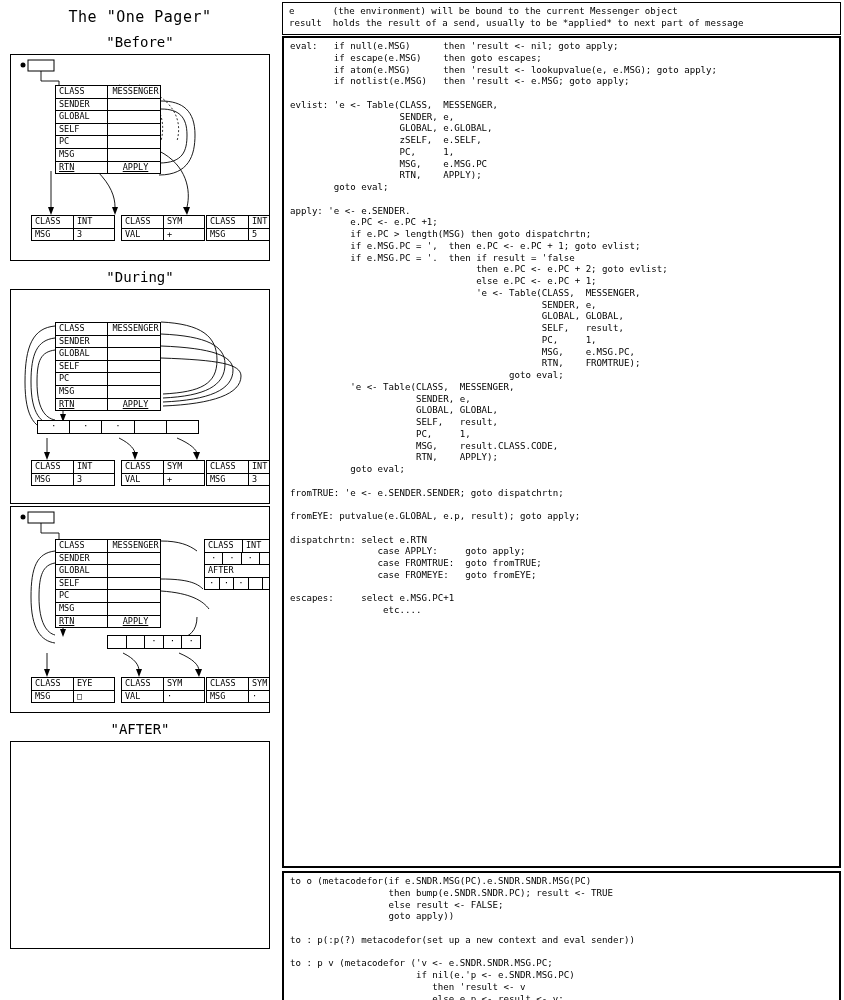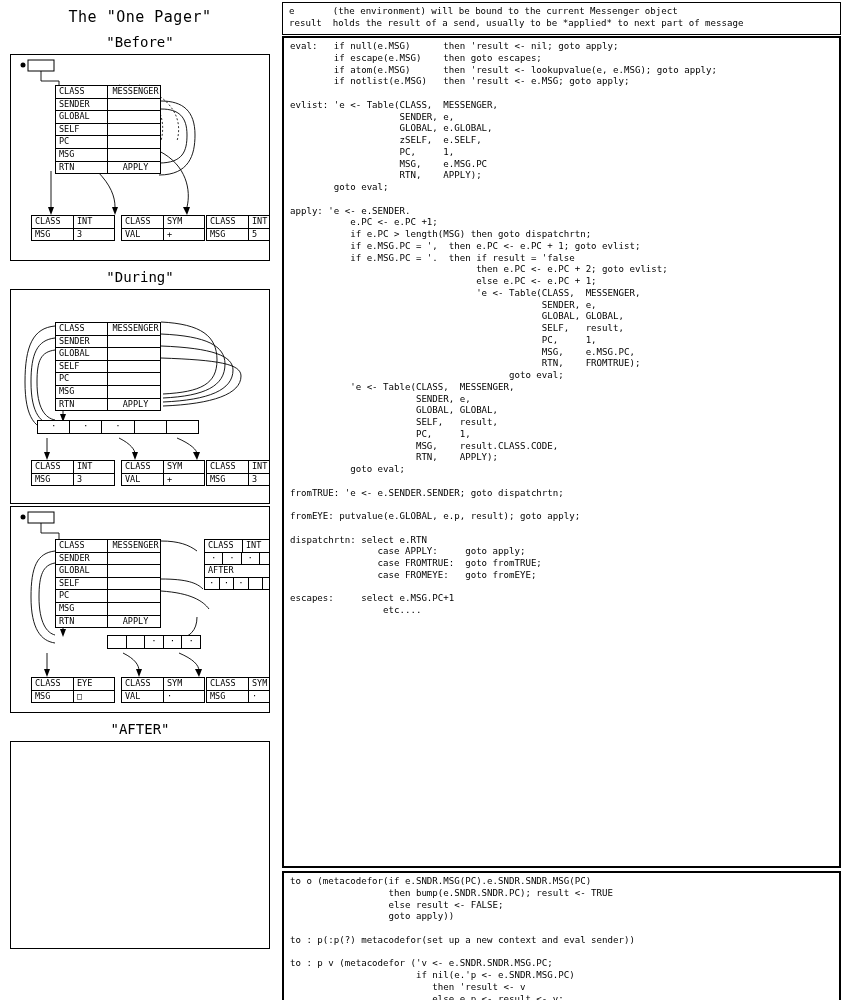--- a/index.html
+++ b/index.html
@@ -59,21 +59,21 @@
     border: 1px solid #000;
     background: #fff;
     font-size: 8.5px;
     line-height: 11.6px;
   }
   .objbox .row {
     display: flex;
     border-bottom: 1px solid #000;
     height: 11.6px;
   }
-  .objbox .row:last-child { border-bottom: none; }
+  .objbox .row:last-child { border-bottom: none; text-decoration: underline; }
   .objbox .c1 {
     width: 52px;
     border-right: 1px solid #000;
     padding-left: 3px;
     box-sizing: border-box;
     white-space: nowrap;
     overflow: hidden;
   }
   .objbox .c2 {
     flex: 1;

